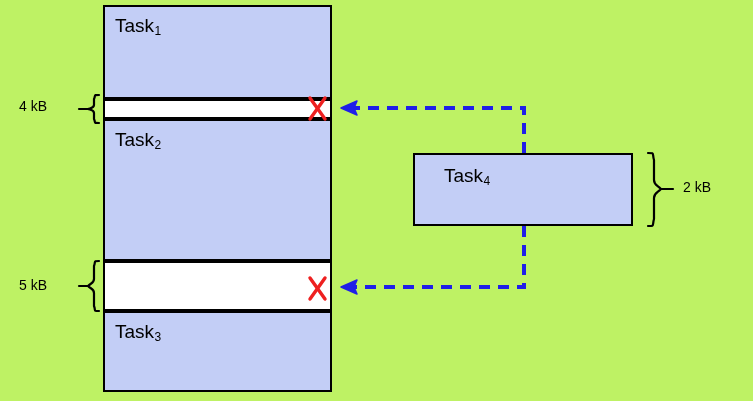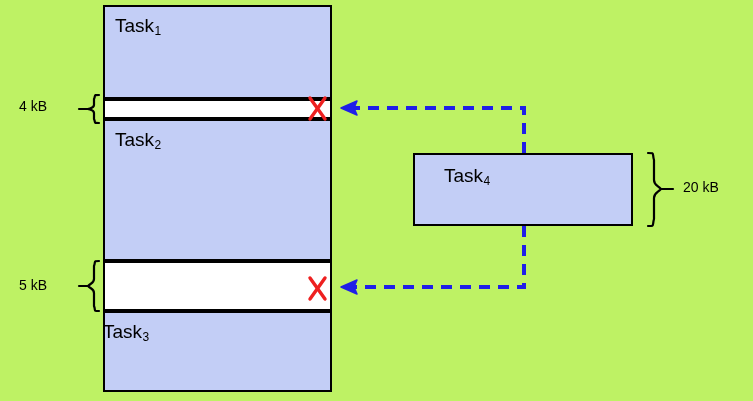--- a/index.html
+++ b/index.html
@@ -73,31 +73,31 @@
   <div class="blk" style="left:103px; top:119px; width:229px; height:142px;"></div>
 
   <div class="gap" style="left:103px; top:261px; width:229px; height:50px; border-top:2px solid #000; border-bottom:2px solid #000;"></div>
 
   <div class="blk" style="left:103px; top:311px; width:229px; height:81px;"></div>
 
   <div class="tasklabel" style="left:115px; top:16px;"><span>Task</span><sub>1</sub></div>
 
   <div class="tasklabel" style="left:115px; top:130px;text-align:center;"><span>Task</span><sub>2</sub></div>
 
-  <div class="tasklabel" style="left:103px; top:322px;"><span>Task</span><sub>3</sub></div>
+  <div class="tasklabel" style="left:115px; top:322px;"><span>Task</span><sub>3</sub></div>
 
   <div class="blk" style="left:413px; top:153px; width:220px; height:73px;"></div>
 
   <div class="tasklabel" style="left:444px; top:166px;"><span>Task</span><sub>4</sub></div>
 
   <div class="sizelabel" style="left:19px; top:99px;">4 kB</div>
 
   <div class="sizelabel" style="left:19px; top:278px;">5 kB</div>
 
-  <div class="sizelabel" style="left:683px; top:180px;">20 kB</div>
+  <div class="sizelabel" style="left:683px; top:180px;">2 kB</div>
 
   <svg class="svglayer" viewBox="0 0 753 401" xmlns="http://www.w3.org/2000/svg">
 
     <g>
       <path d="M 99 95
                C 93 95, 96 95, 94 99
                L 94 105
                C 94 108, 91 108, 88 109
                C 91 110, 94 110, 94 113
                L 94 119

